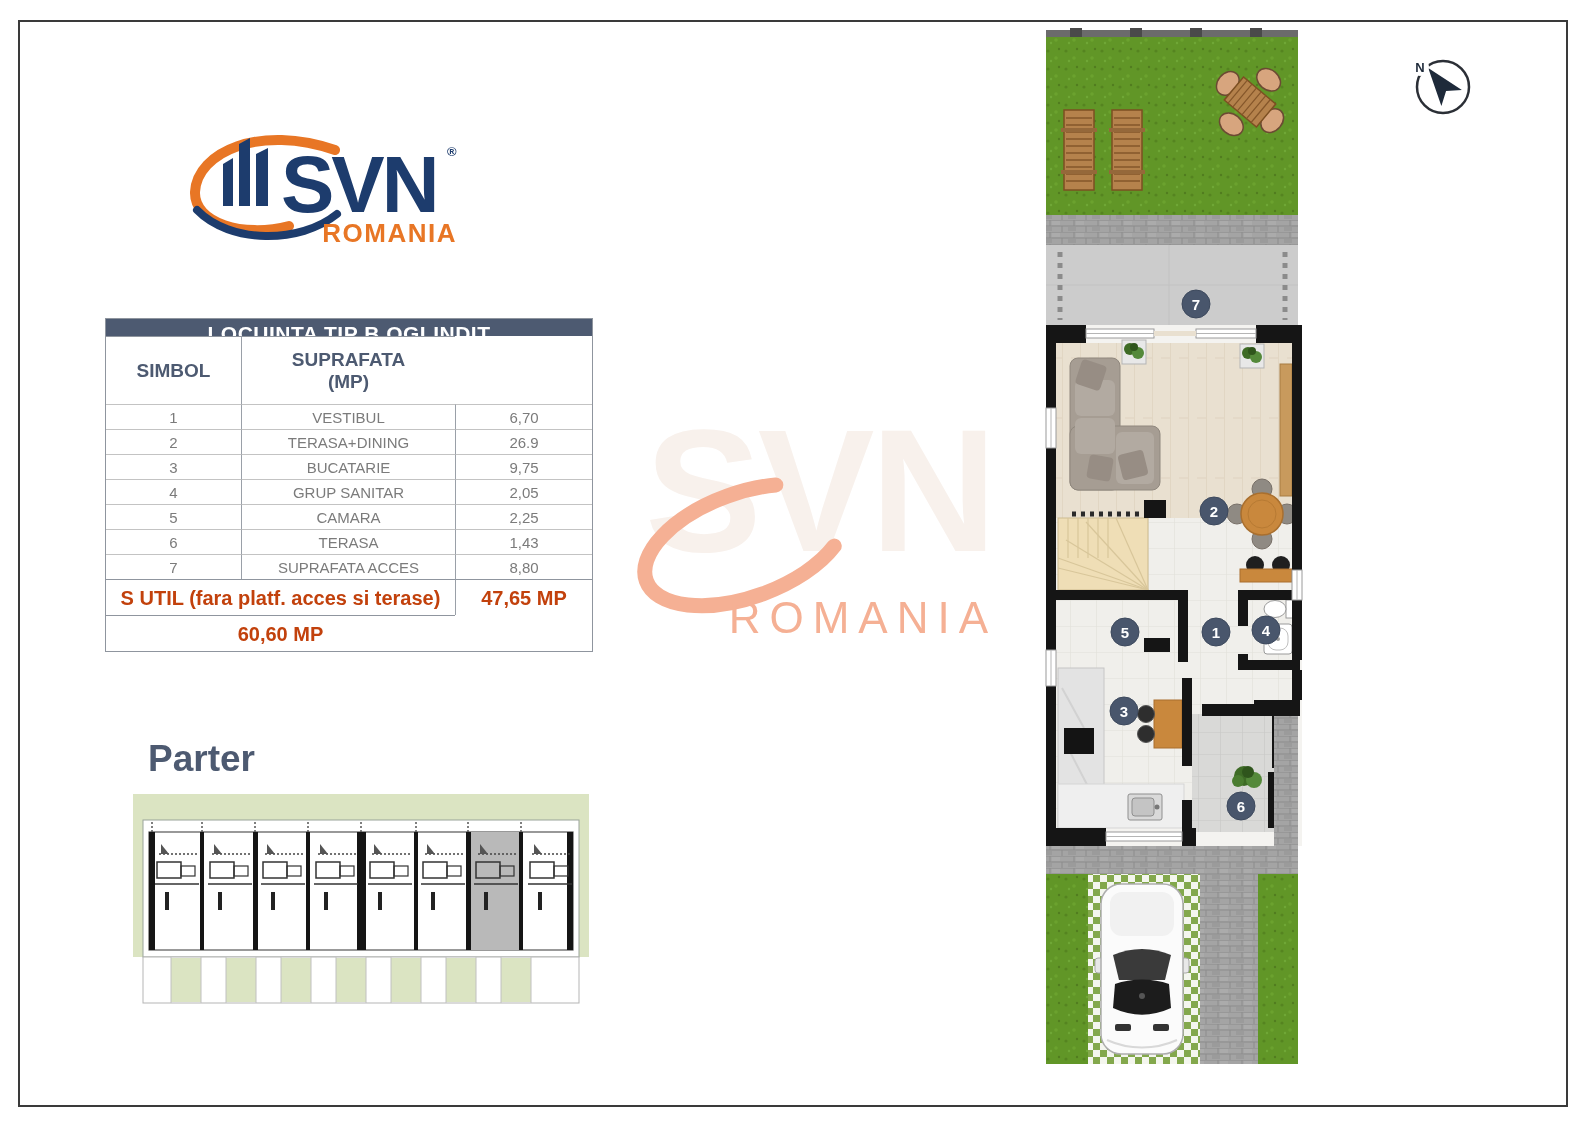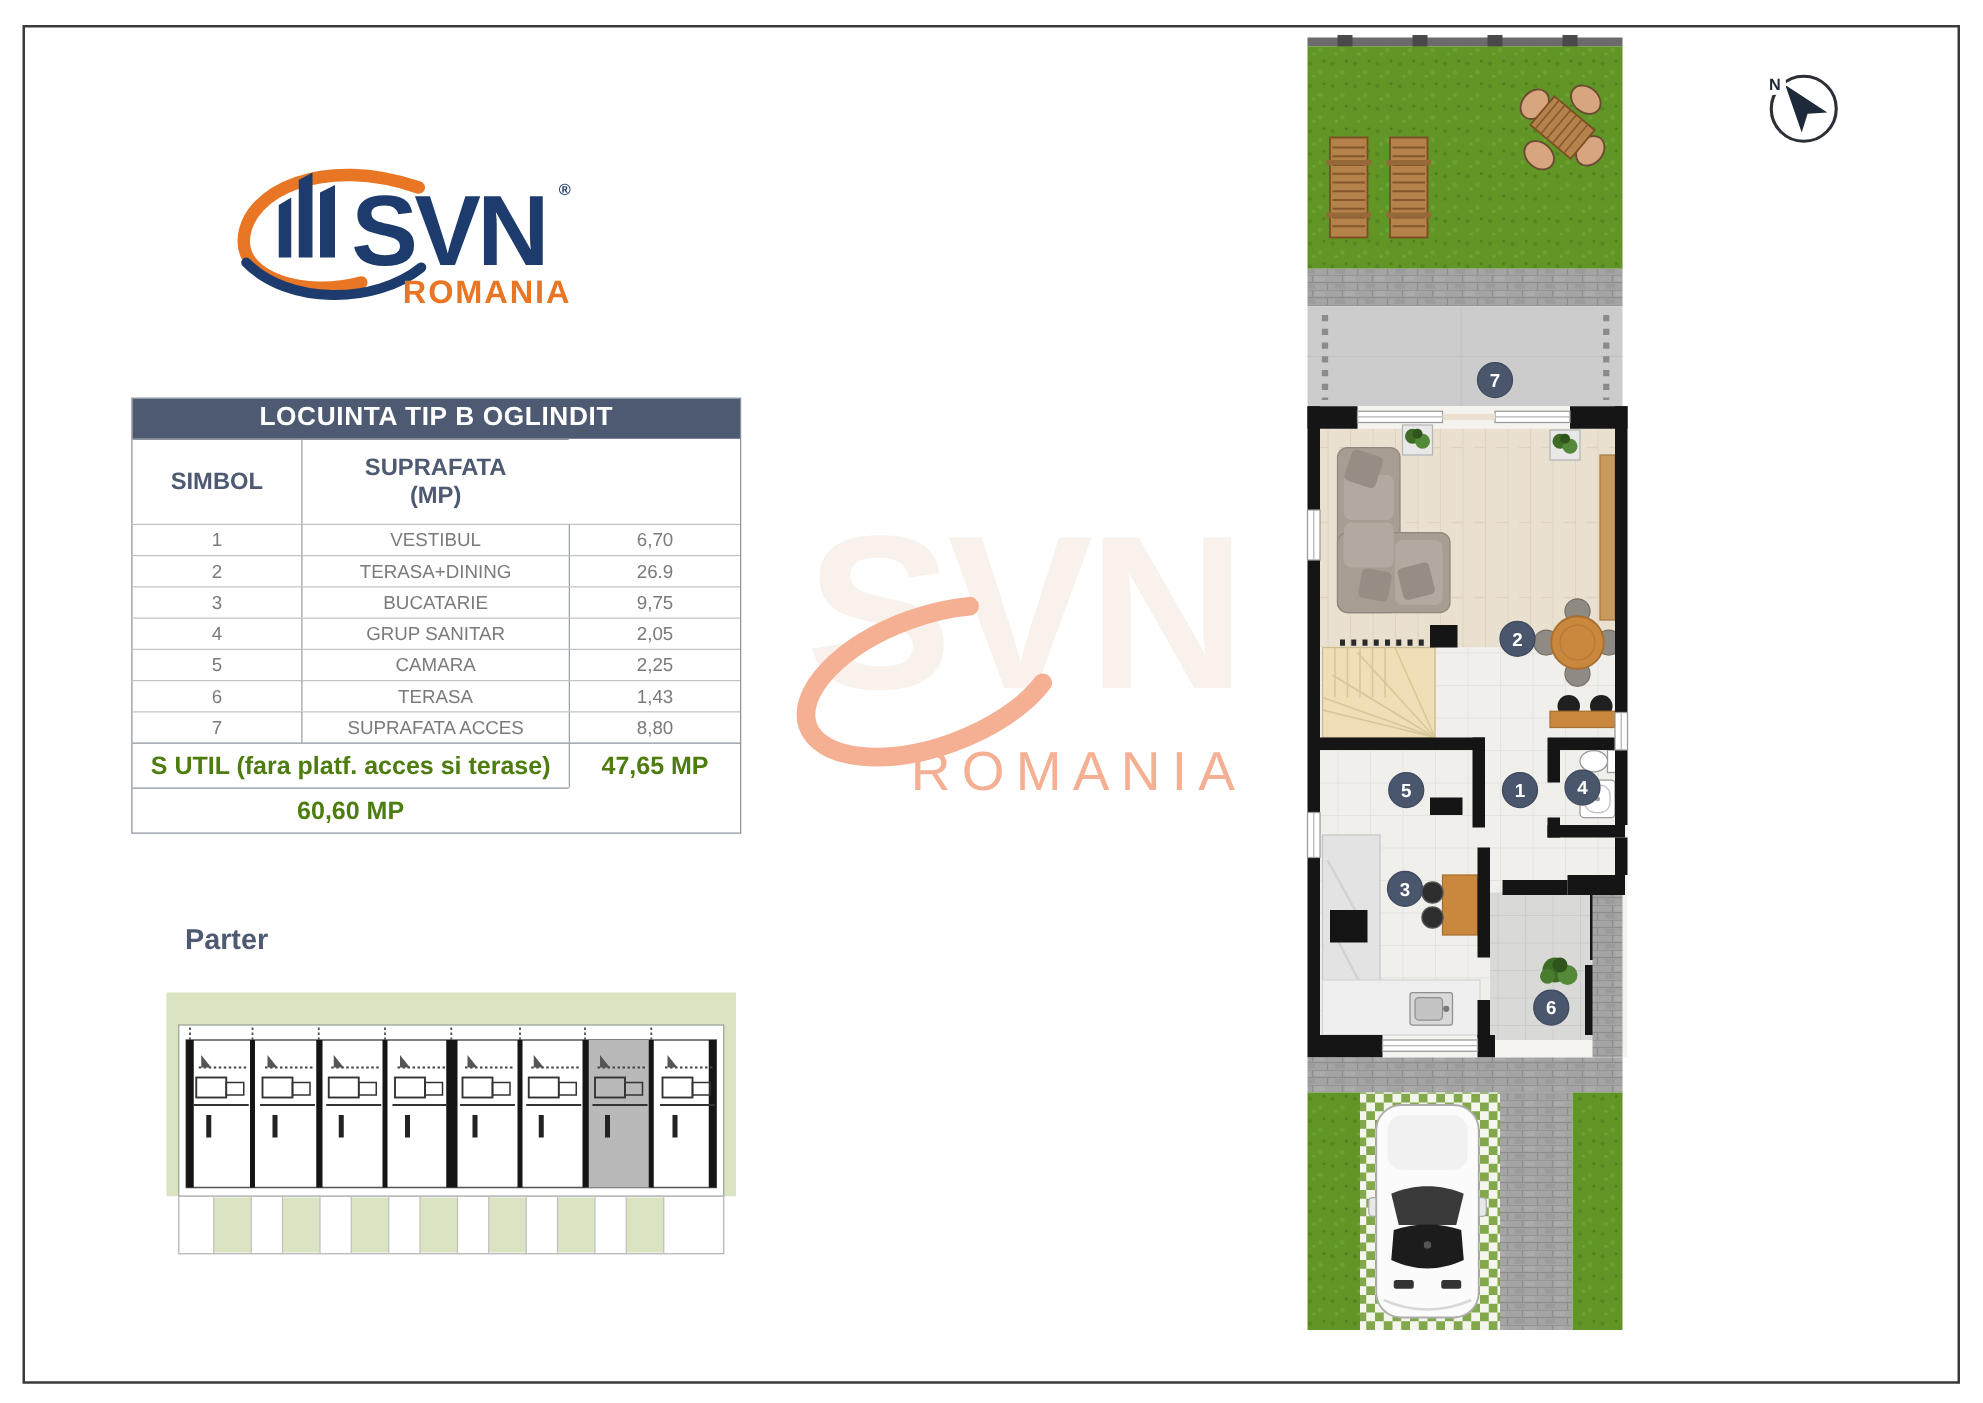--- a/index.html
+++ b/index.html
@@ -5,34 +5,34 @@
   html,body{margin:0;padding:0;}
   body{
     width:1586px;height:1122px;background:#ffffff;position:relative;overflow:hidden;
     font-family:"Liberation Sans",sans-serif;
   }
   .abs{position:absolute;}
   
   .page-border{left:18px;top:20px;width:1546px;height:1083px;border:2px solid #3a3a3a;}
   
   .tbl{left:105px;top:318px;width:488px;border:1.5px solid #8f959e;background:#fff;box-sizing:border-box;}
-  .tbl-title{height:32px;line-height:29px;background:#4d5a71;color:#fff;text-align:center;
+  .tbl-title{height:17px;line-height:29px;background:#4d5a71;color:#fff;text-align:center;
     font-size:21px;font-weight:bold;letter-spacing:.5px;}
   .trow{display:grid;grid-template-columns:135px 214px 1fr;}
   .tbl-head .cell{height:68px;display:flex;flex-direction:column;align-items:center;justify-content:center;
     font-size:19px;font-weight:bold;color:#4d5a71;border-top:1px solid #8f959e;}
   .cell{box-sizing:border-box;}
   .cell+.cell{border-left:1px solid #9aa0a8;}
   .tdata .cell{height:25px;line-height:25px;text-align:center;font-size:15px;color:#7b7b7b;
     border-top:1px solid #c3c3c3;}
   .tsum{display:grid;grid-template-columns:349px 1fr;}
   .tsum .cell{height:36px;line-height:36px;text-align:center;font-size:20px;font-weight:bold;
-    color:#4d7c0f;border-top:1px solid #8f959e;}
+    color:#c2410c;border-top:1px solid #8f959e;}
   
-  .parter{left:148px;top:738px;font-size:23px;font-weight:bold;color:#4d5a71;}
+  .parter{left:148px;top:738px;font-size:37px;font-weight:bold;color:#4d5a71;}
   
   .watermark{left:585px;top:425px;width:420px;height:240px;pointer-events:none;}
   .wm-ghost{position:absolute;left:60px;top:-35px;font-size:175px;font-weight:bold;color:#f8f1ec;letter-spacing:-4px;}
   .wm-romania{position:absolute;right:8px;top:168px;font-size:44px;color:#f5b094;letter-spacing:9px;}
   
   .logo{left:185px;top:120px;width:300px;height:140px;}
   svg{display:block;}
 </style>
 </head>
 <body>

